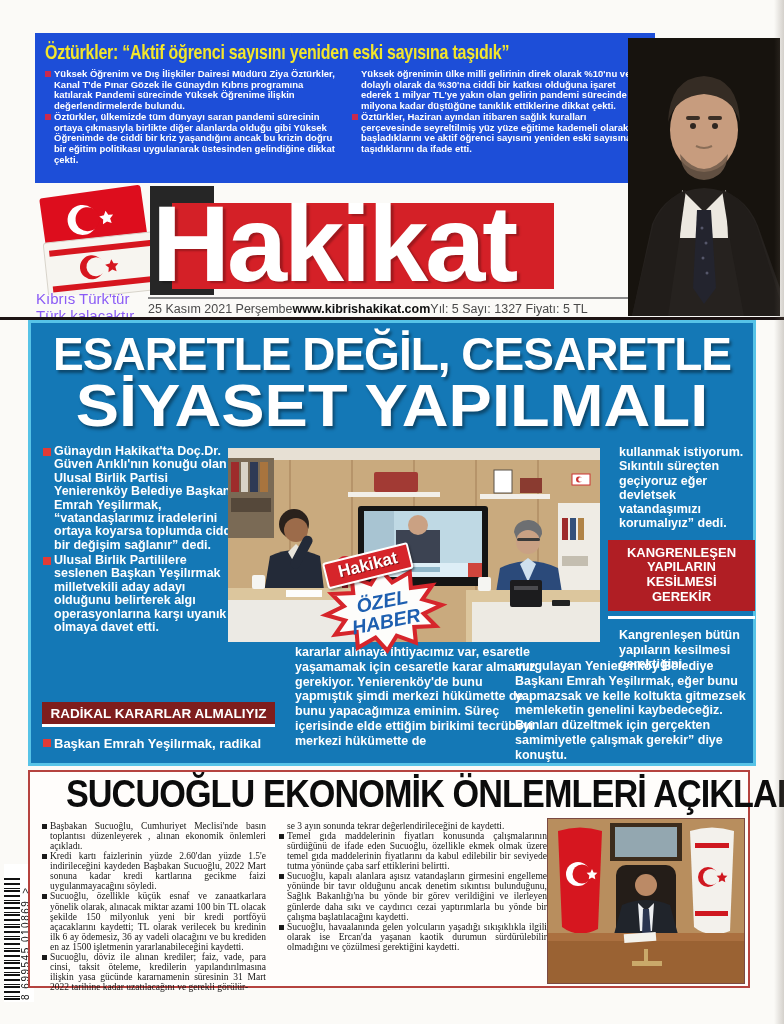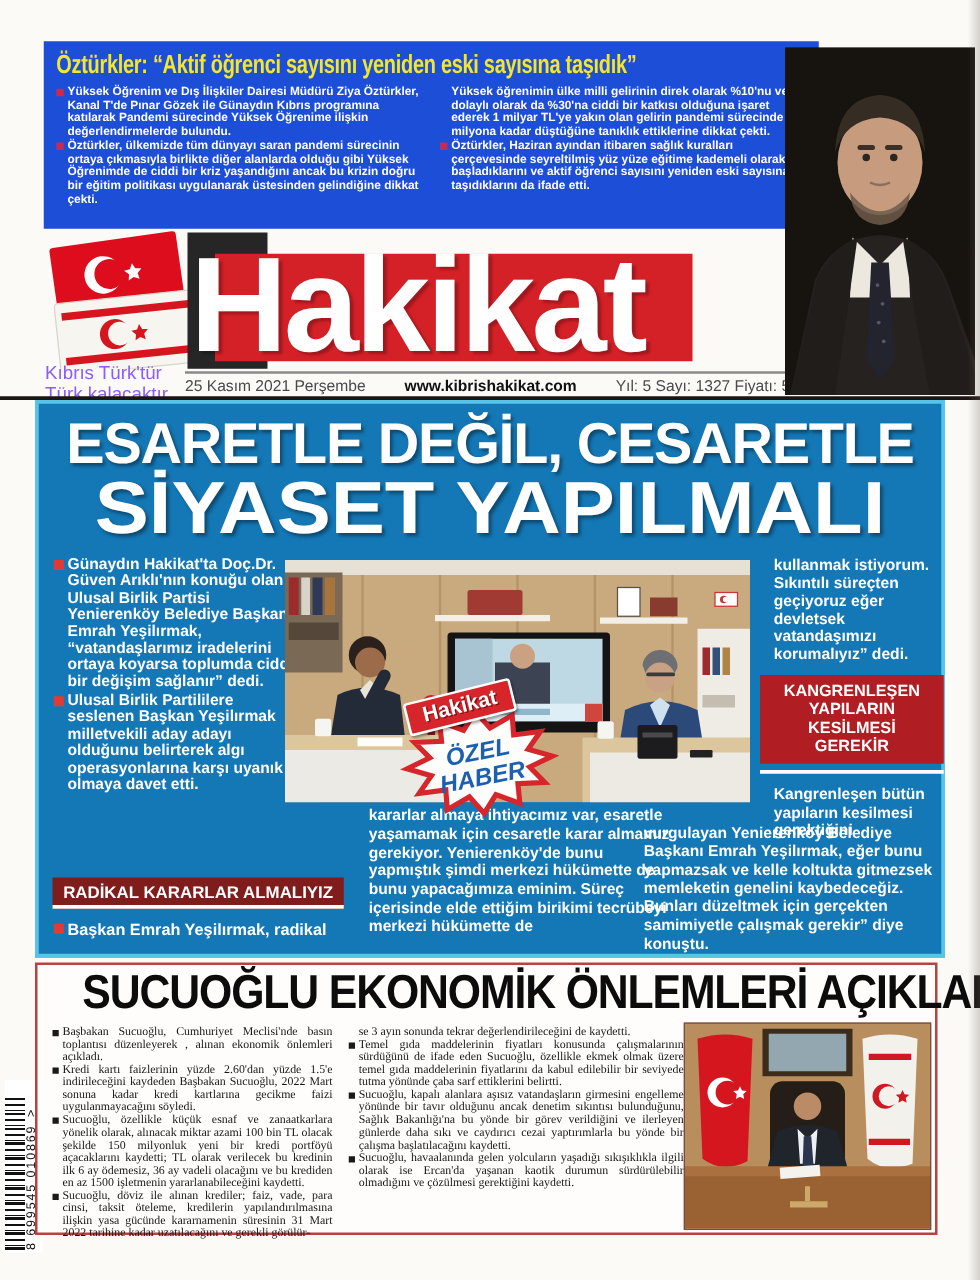--- a/index.html
+++ b/index.html
@@ -25,21 +25,21 @@
   .portrait svg{display:block;}
 
   
   .flags{position:absolute;left:26px;top:183px;width:152px;height:112px;}
   .slogan{position:absolute;left:36px;top:291px;font-size:15px;color:#8b5cf6;line-height:1.12;}
   .logoblack{position:absolute;left:150px;top:186px;width:64px;height:109px;background:#262626;}
   .logored{position:absolute;left:172px;top:203px;width:382px;height:86px;background:#d42027;}
   .logotext{position:absolute;left:152px;top:190px;font-size:108px;font-weight:bold;color:#fff;
             letter-spacing:-3px;line-height:1;text-shadow:3px 2px 2px rgba(0,0,0,0.25);}
   .dateline{position:absolute;left:148px;top:297px;width:502px;border-top:2px solid #8a8a8a;
-            padding-top:3px;display:flex;justify-content:space-between;align-items:baseline;
+            padding-top:3px;display:flex;justify-content:flex-start;align-items:baseline;
             font-size:12.5px;color:#4a4a4a;}
   .dateline .site{font-weight:bold;color:#111;}
   .divider{position:absolute;left:0;top:317px;width:784px;height:3px;background:#1d1414;}
 
   
   .bluebox{position:absolute;left:28px;top:320px;width:728px;height:446px;background:#1478b6;
            border:3px solid #57c3e7;box-sizing:border-box;z-index:1;}
   .mainhead{position:absolute;left:0;width:100%;text-align:center;color:#fff;font-weight:bold;
             line-height:1;white-space:nowrap;text-shadow:2px 3px 3px rgba(0,0,0,0.4);}
   .mh1{top:8px;font-size:46px;letter-spacing:-1px;}

